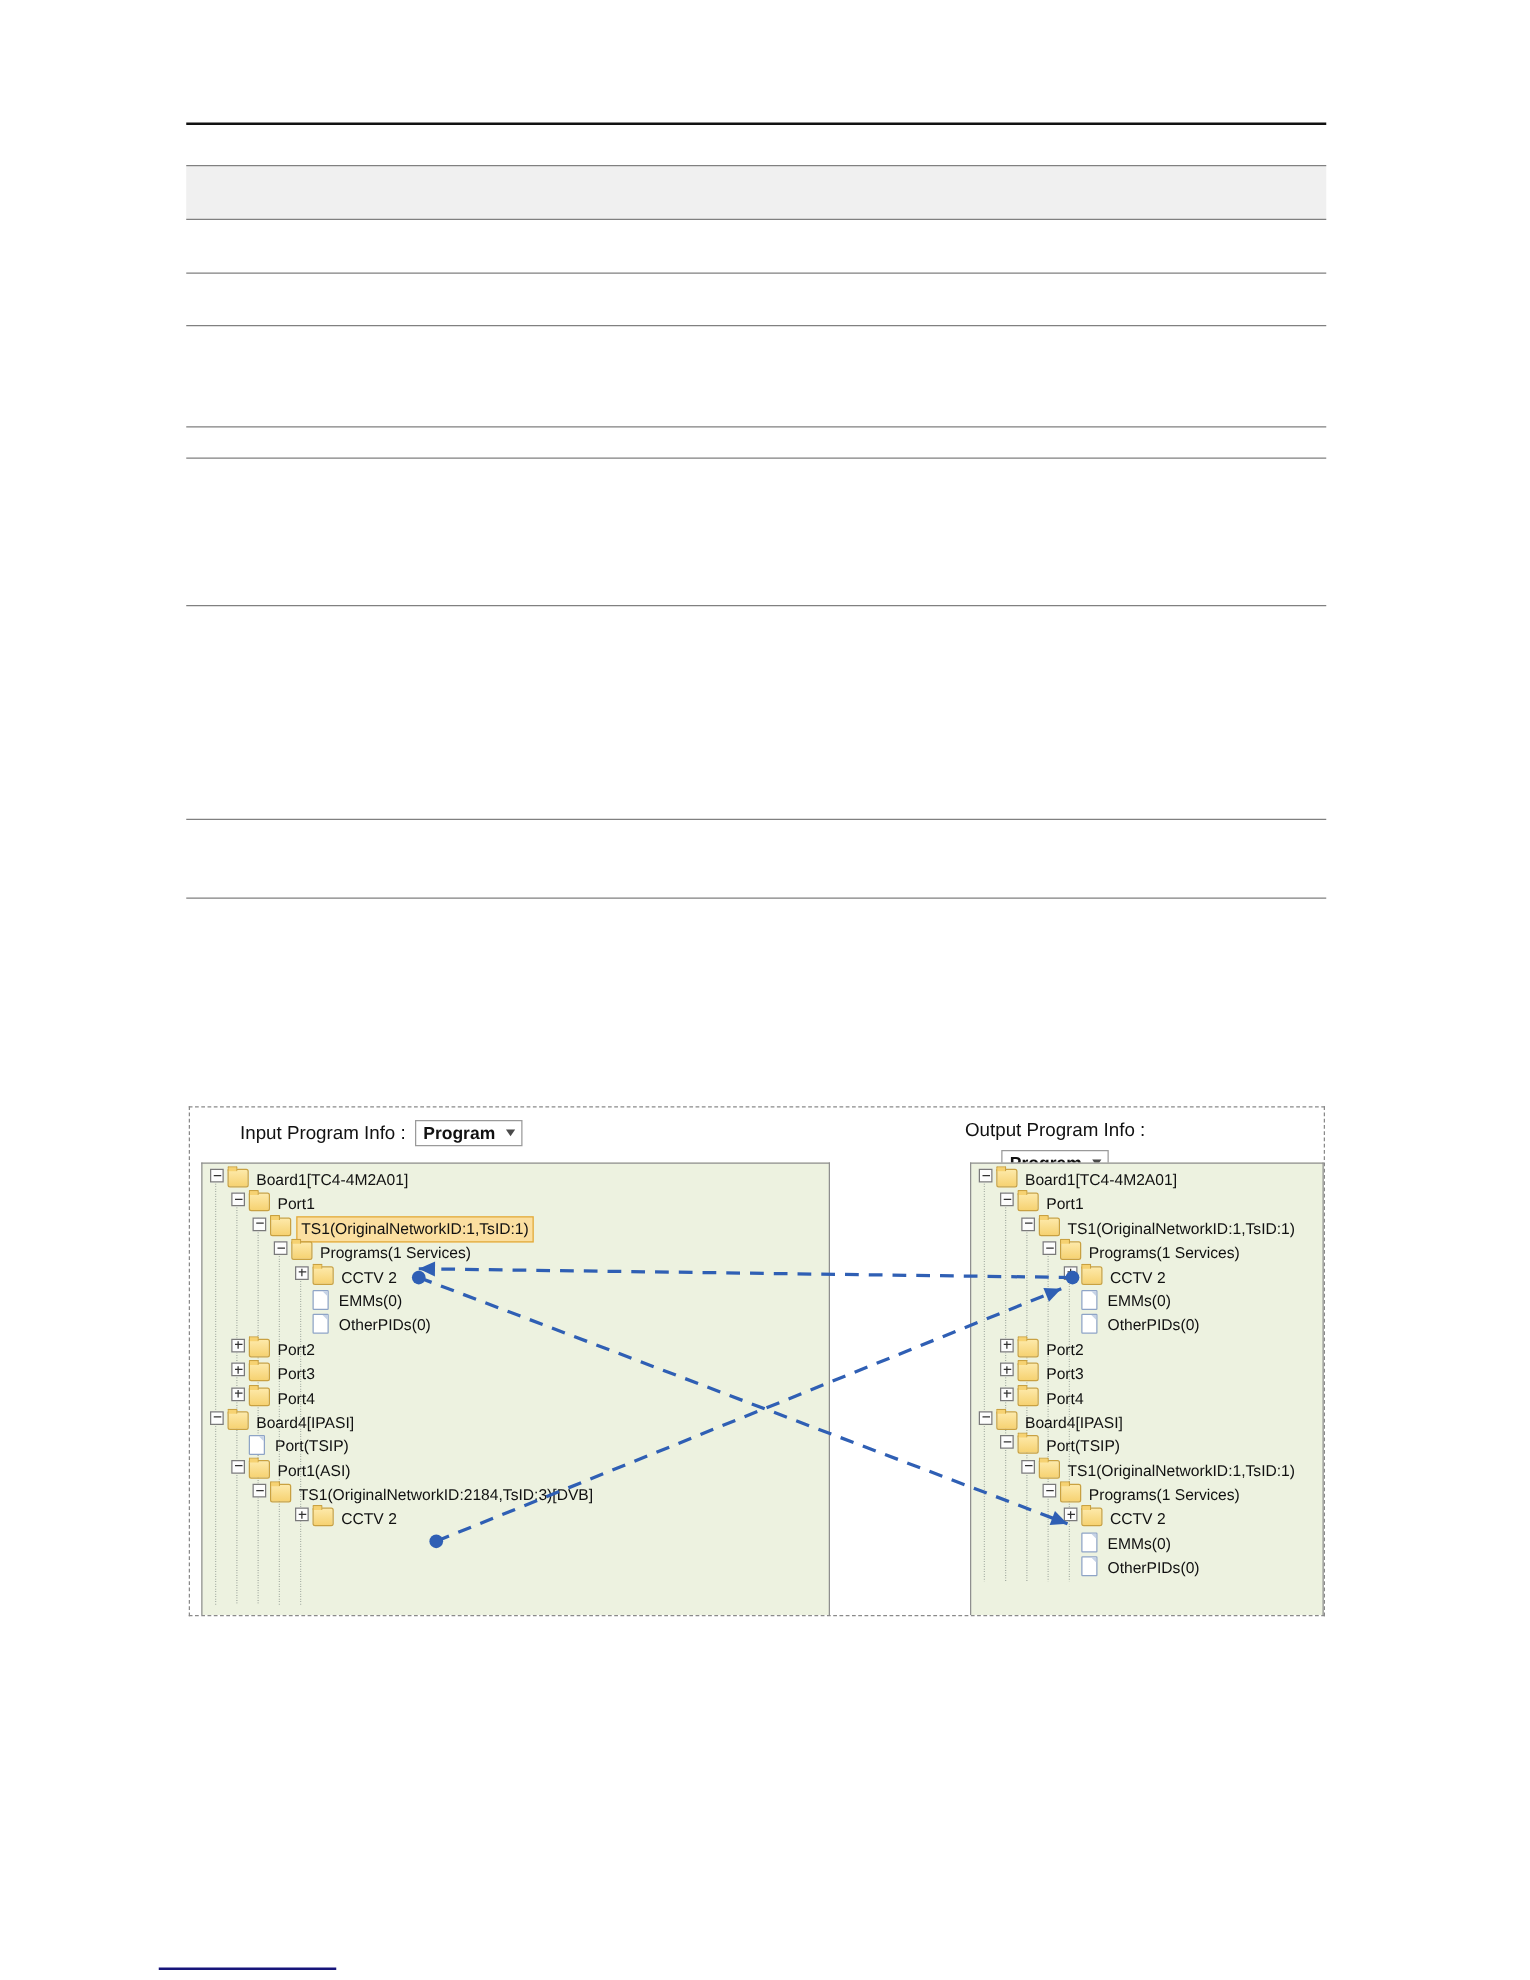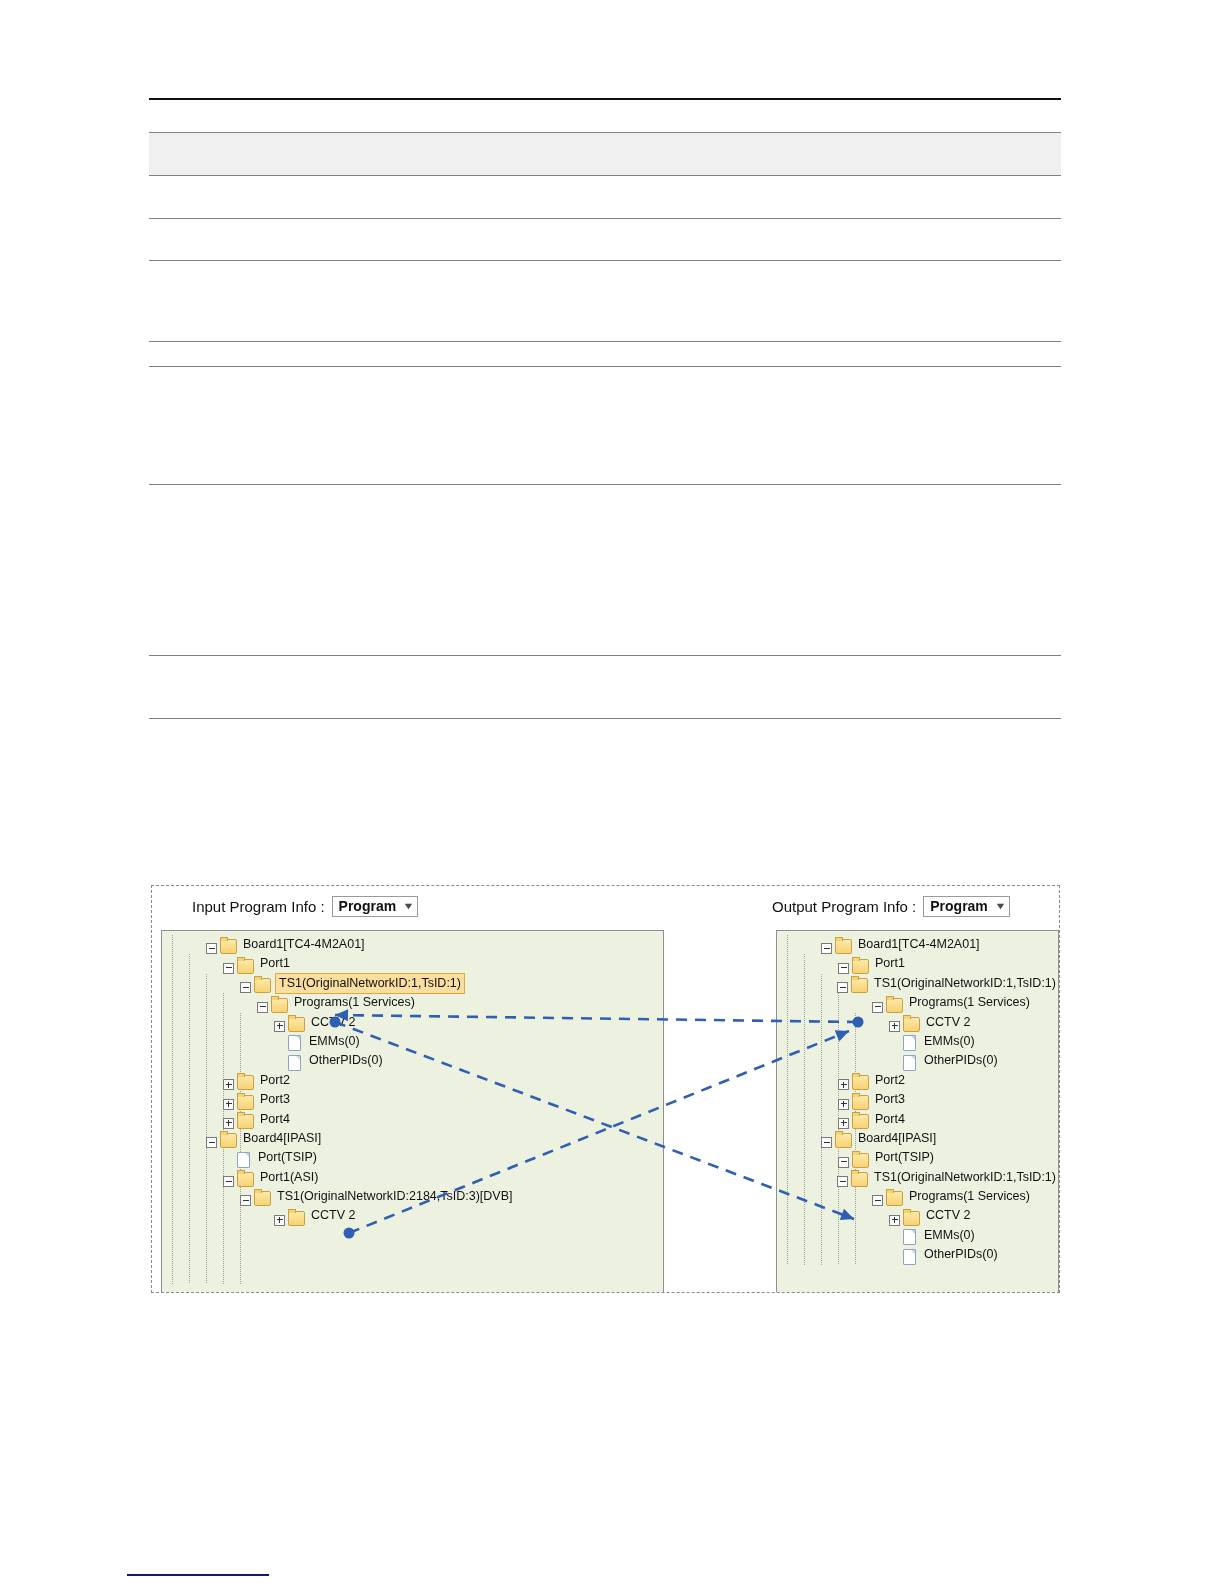--- a/index.html
+++ b/index.html
@@ -57,21 +57,21 @@
     position: absolute;
     top: 10px;
     display: flex;
     align-items: center;
     gap: 7px;
     font-size: 15px;
     color: #111;
     white-space: nowrap;
   }
   .panel-head.left  { left: 4px; margin-left: 36px; }
-  .panel-head.right { left: 620px; }
+  .panel-head.right { left: 620px; flex-direction: column; }
 
   .combo {
     display: inline-flex;
     align-items: center;
     justify-content: space-between;
     min-width: 84px;
     height: 21px;
     padding: 0 4px 0 6px;
     background: #ffffff;
     border: 1px solid #9a9a9a;
@@ -107,22 +107,21 @@
     font-size: 12.5px;
     line-height: 19.4px;
     color: #111;
     white-space: nowrap;
   }
 
   .node {
     position: relative;
     height: 19.4px;
     display: flex;
-    align-items: flex-end;
-    padding-left: 38px;
+    align-items: flex-start;
   }
 
   
   .indent { display: inline-block; height: 19.4px; }
 
   .toggle {
     width: 9px;
     height: 9px;
     border: 1px solid #7a7a7a;
     background: #fdfdfd;

